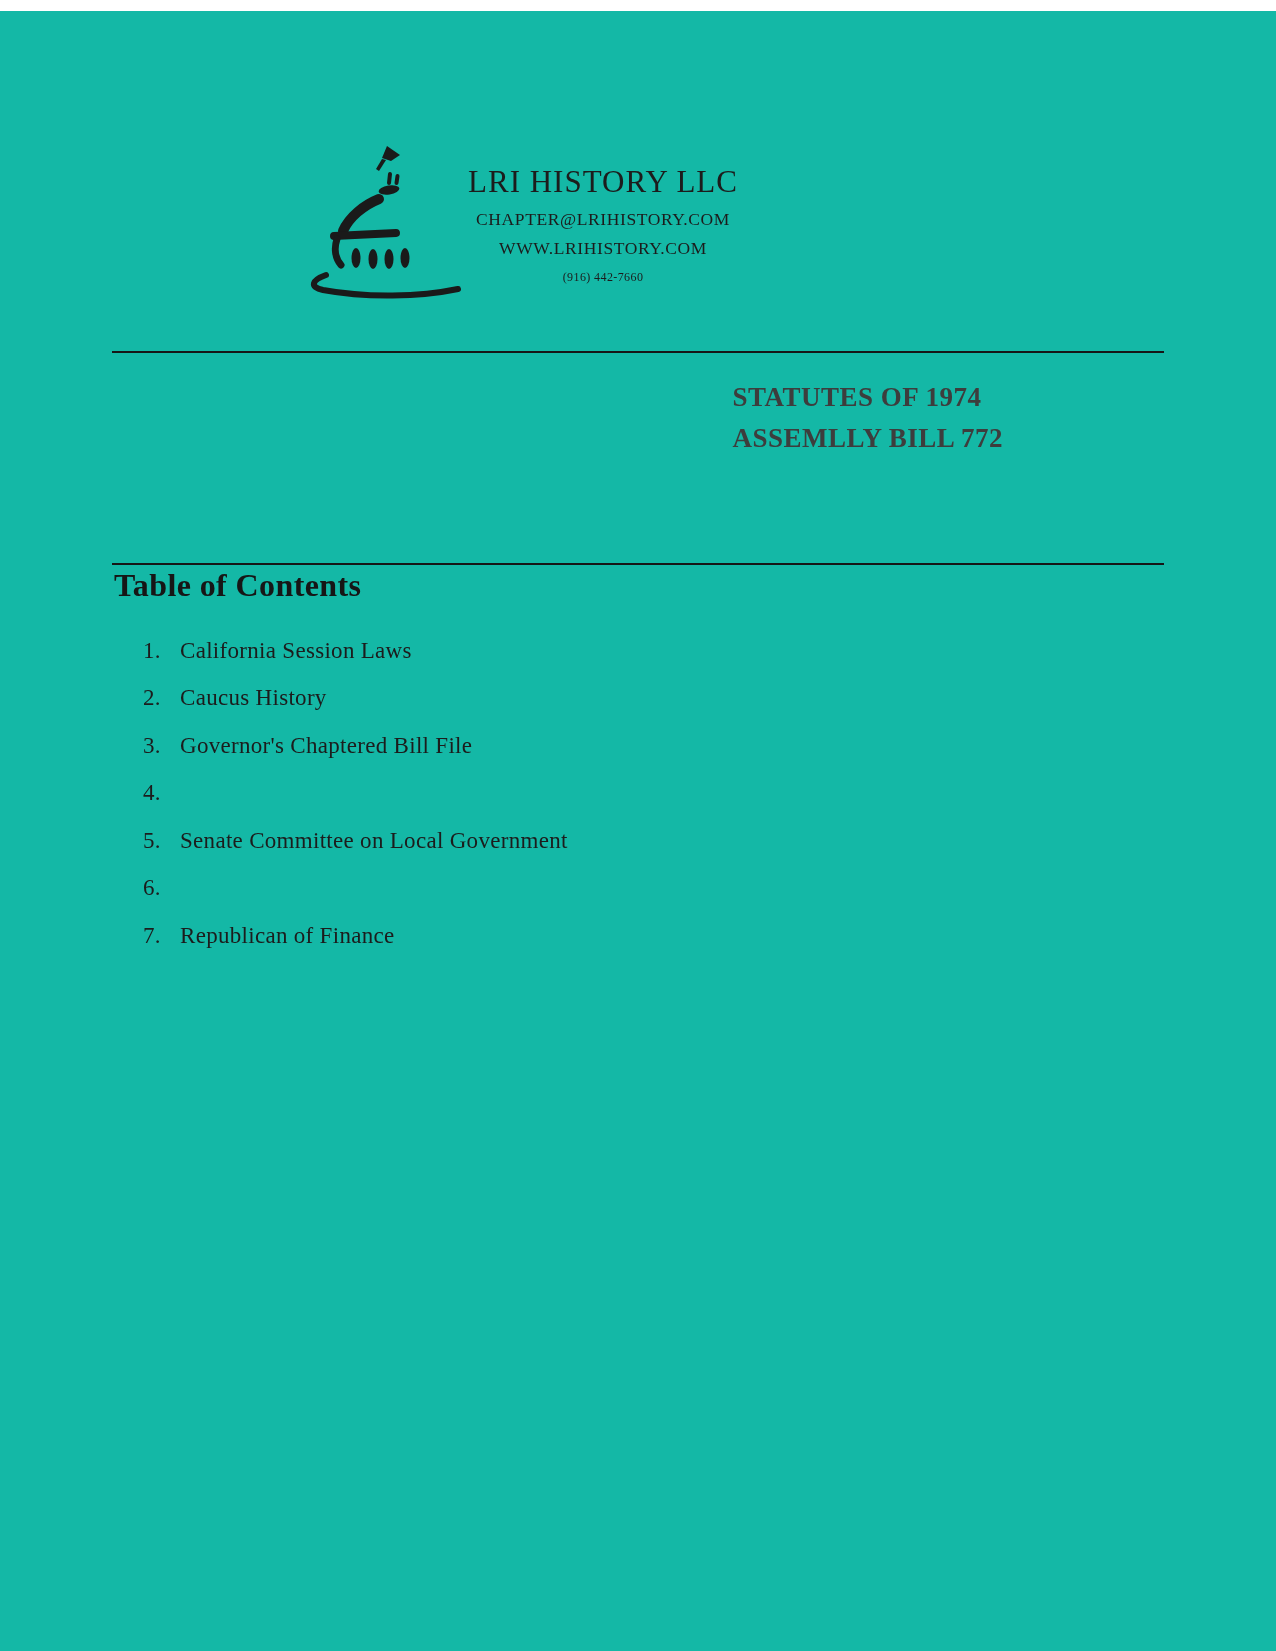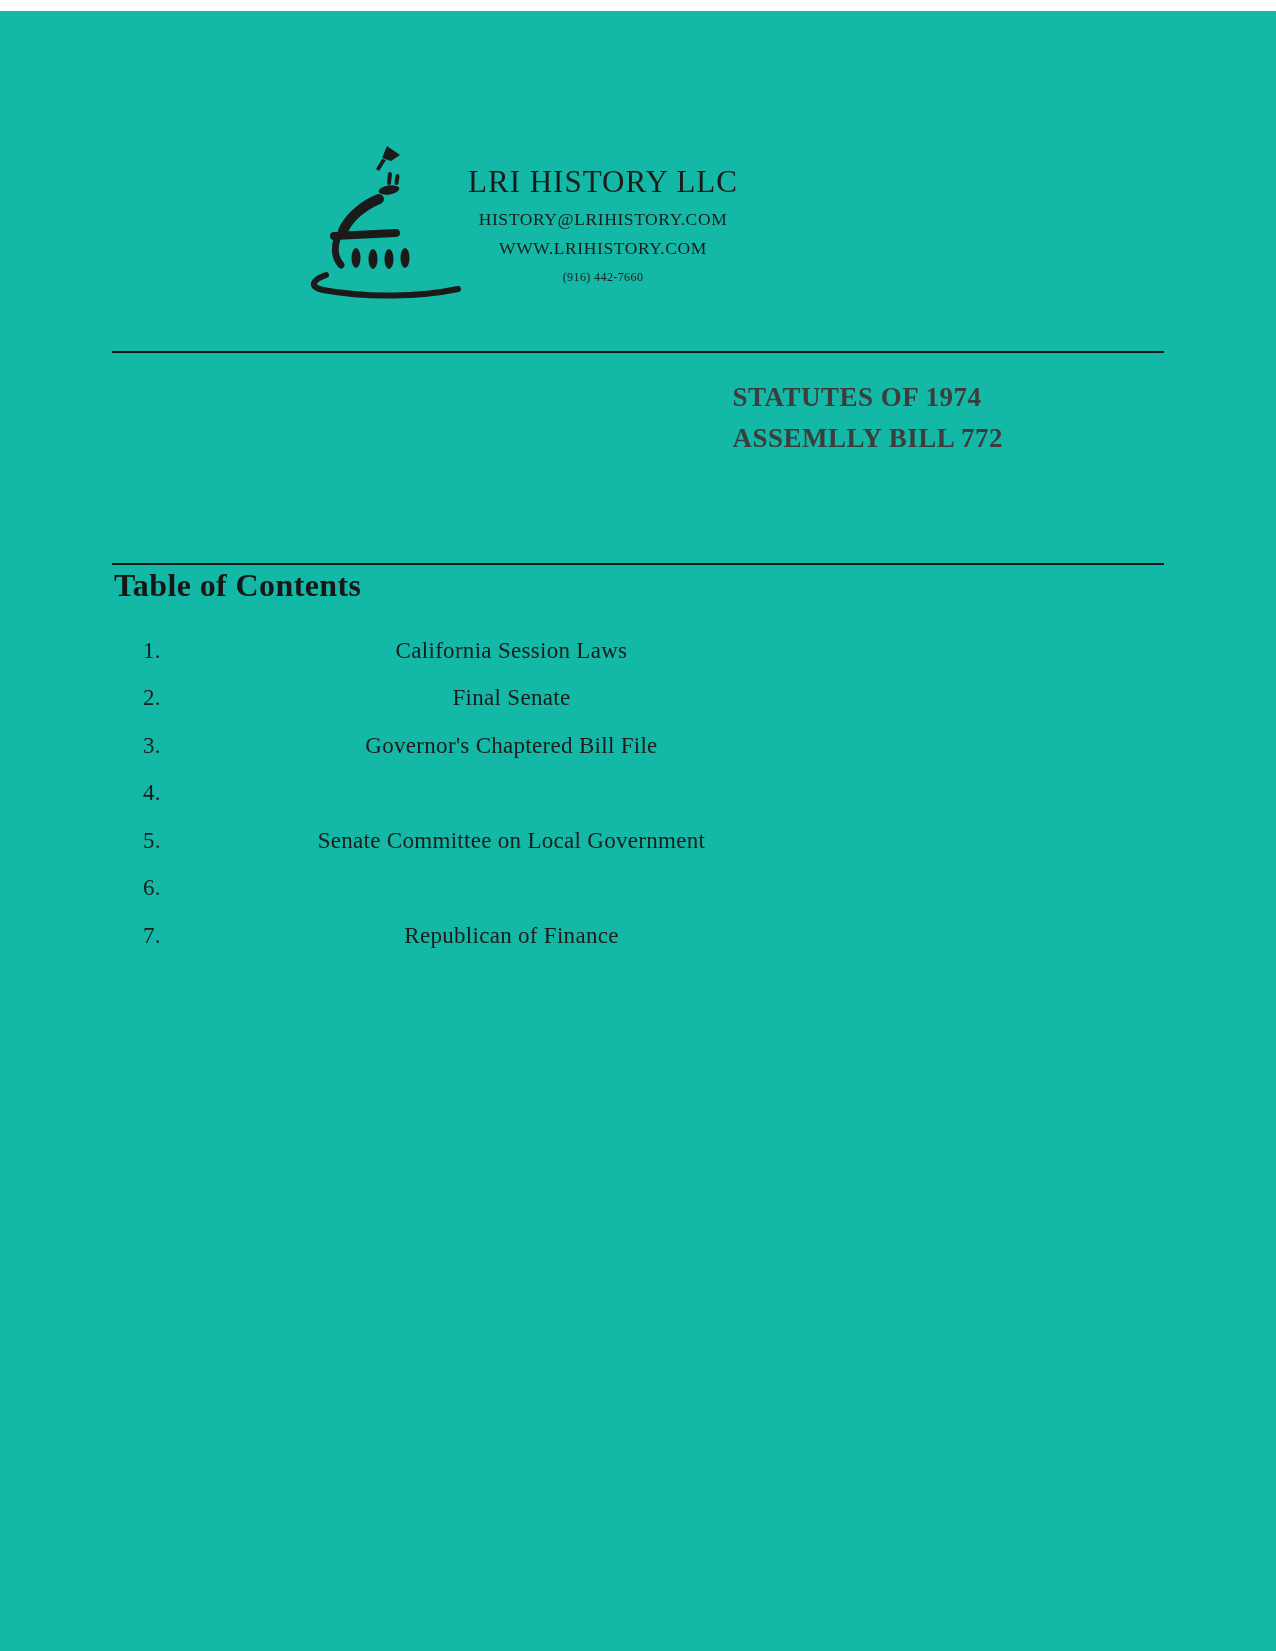--- a/index.html
+++ b/index.html
@@ -104,21 +104,20 @@
     letter-spacing: 0.3px;
     color: #1c1c1c;
   }
   .toc-num {
     width: 37px;
     flex: 0 0 37px;
   }
   .toc-label {
     flex: 1;
     white-space: nowrap;
-    text-align: center;
   }
 </style>
 </head>
 <body>
 
 <div class="page">
 
   <div class="logo">
     <svg viewBox="0 0 180 168" width="180" height="168" aria-hidden="true">
       <g fill="#1a1a1a" stroke="none">
@@ -144,21 +143,21 @@
       <ellipse cx="81" cy="125" rx="4.5" ry="10" fill="#1a1a1a"></ellipse>
       <ellipse cx="97" cy="125" rx="4.5" ry="10" fill="#1a1a1a"></ellipse>
       <ellipse cx="113" cy="124" rx="4.5" ry="10" fill="#1a1a1a"></ellipse>
 
       <path d="M34,141 C20,146 17,153 31,156 C74,164 128,163 166,155" stroke="#1a1a1a" stroke-width="6" fill="none" stroke-linecap="round"></path>
     </svg>
   </div>
 
   <div class="company-block">
     <div class="company-name">LRI HISTORY LLC</div>
-    <div class="contact-line">HISTORY@LRIHISTORY.COM</div>
+    <div class="contact-line">CHAPTER@LRIHISTORY.COM</div>
     <div class="contact-line">WWW.LRIHISTORY.COM</div>
     <div class="contact-phone">(916) 442-7660</div>
   </div>
 
   <div class="rule rule-top"></div>
 
   <div class="statutes-block">
     <div class="statutes-line">STATUTES OF 1974</div>
     <div class="statutes-line">ASSEMLLY BILL 772</div>
   </div>
@@ -167,21 +166,21 @@
 
   <div class="toc-heading">Table of Contents</div>
 
   <div class="toc-list">
     <div class="toc-item">
       <span class="toc-num">1.</span>
       <span class="toc-label">California Session Laws</span>
     </div>
     <div class="toc-item">
       <span class="toc-num">2.</span>
-      <span class="toc-label">Final Senate</span>
+      <span class="toc-label">Caucus History</span>
     </div>
     <div class="toc-item">
       <span class="toc-num">3.</span>
       <span class="toc-label">Governor's Chaptered Bill File</span>
     </div>
     <div class="toc-item">
       <span class="toc-num">4.</span>
     </div>
     <div class="toc-item">
       <span class="toc-num">5.</span>

